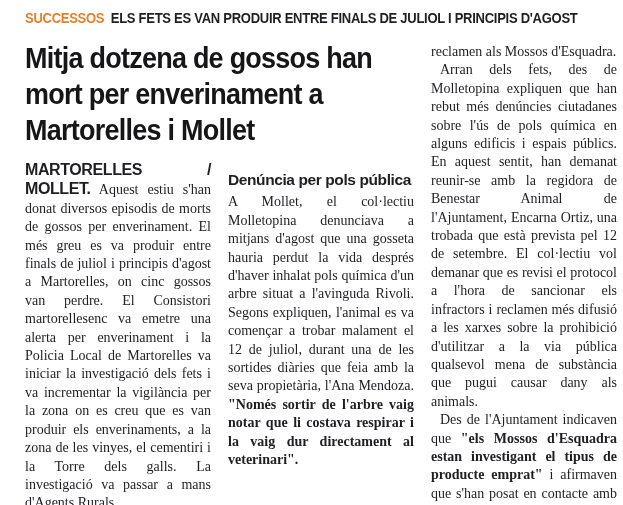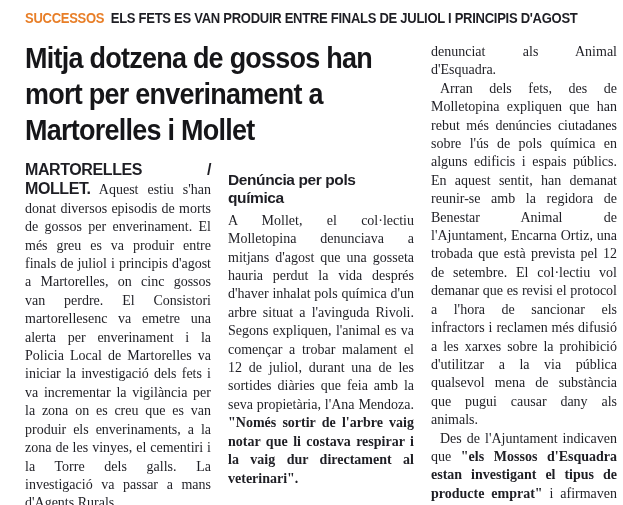--- a/index.html
+++ b/index.html
@@ -84,28 +84,28 @@
       </h1>
 
       <div class="two-cols">
 
         <div class="col">
           <p><span class="lead">MARTORELLES / MOLLET.</span><span> Aquest estiu s'han donat diversos episodis de morts de gossos per enverinament. El més greu es va produir entre finals de juliol i principis d'agost a Martorelles, on cinc gossos van perdre. El Consistori martorellesenc va emetre una alerta per enverinament i la Policia Local de Martorelles va iniciar la investigació dels fets i va incrementar la vigilància per la zona on es creu que es van produir els enverinaments, a la zona de les vinyes, el cementiri i la Torre dels galls. La investigació va passar a mans d'Agents Rurals.</span></p>
 
         </div>
 
         <div class="col">
-          <h2 class="subhead">Denúncia per pols química</h2>
+          <h2 class="subhead">Denúncia per pols pública</h2>
           <p class="cont"><span>A Mollet, el col·lectiu Molletopina denunciava a mitjans d'agost que una gosseta hauria perdut la vida després d'haver inhalat pols química d'un arbre situat a l'avinguda Rivoli. Segons expliquen, l'animal es va començar a trobar malament el 12 de juliol, durant una de les sortides diàries que feia amb la seva propietària, l'Ana Mendoza. </span><span class="bold-quote">"Només sortir de l'arbre vaig notar que li costava respirar i la vaig dur directament al veterinari".</span></p>
         </div>
 
       </div>
     </div>
 
     <div class="col col3">
-      <p><span>denunciat als Animal d'Esquadra.</span></p>
+      <p><span>reclamen als Mossos d'Esquadra.</span></p>
       <p class="indent"><span>Arran dels fets, des de Molletopina expliquen que han rebut més denúncies ciutadanes sobre l'ús de pols química en alguns edificis i espais públics. En aquest sentit, han demanat reunir-se amb la regidora de Benestar Animal de l'Ajuntament, Encarna Ortiz, una trobada que està prevista pel 12 de setembre. El col·lectiu vol demanar que es revisi el protocol a l'hora de sancionar els infractors i reclamen més difusió a les xarxes sobre la prohibició d'utilitzar a la via pública qualsevol mena de substància que pugui causar dany als animals.</span></p>
       <p class="indent"><span>Des de l'Ajuntament indicaven que </span><span class="bold-quote">"els Mossos d'Esquadra estan investigant el tipus de producte emprat"</span><span> i afirmaven que s'han posat en contacte amb la propietària de l'animal, qui els hauria informat que el veterinari va diagnosticar la causa de la mort per intoxicació, però sense analítica i sense autòpsia. </span></p>
     </div>
 
   </div>
 
 </div>
 
 </body></html>

